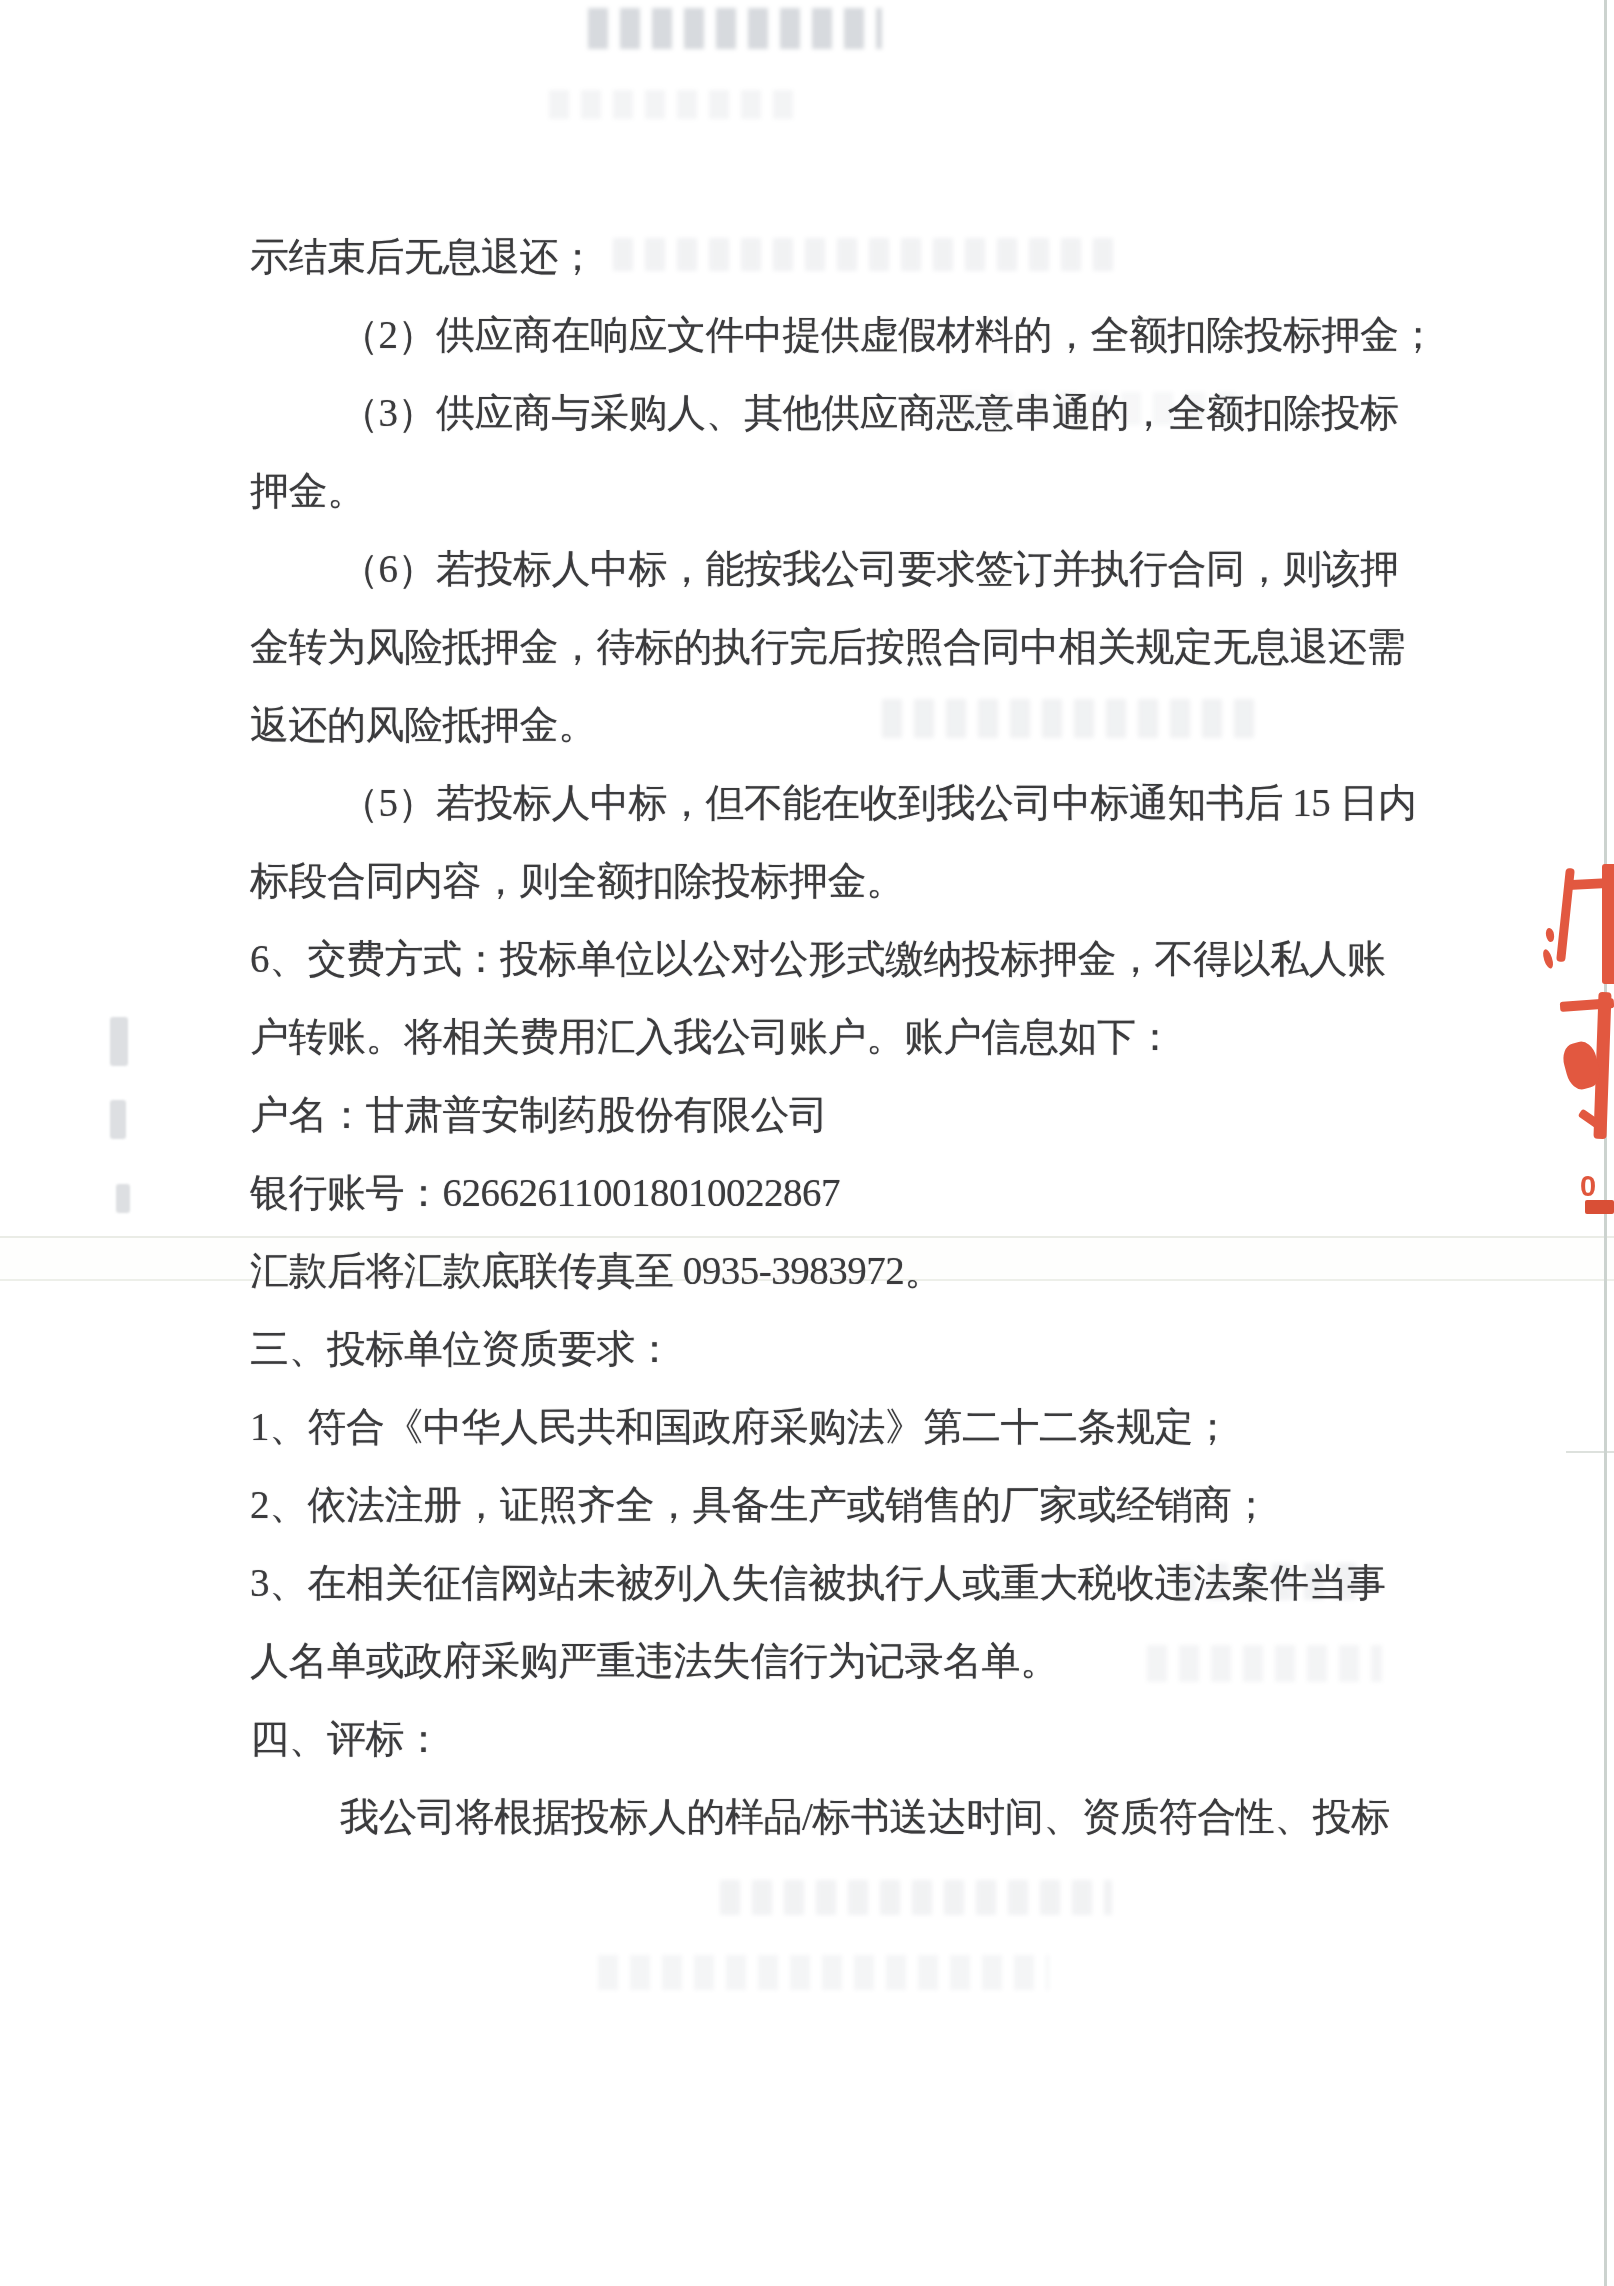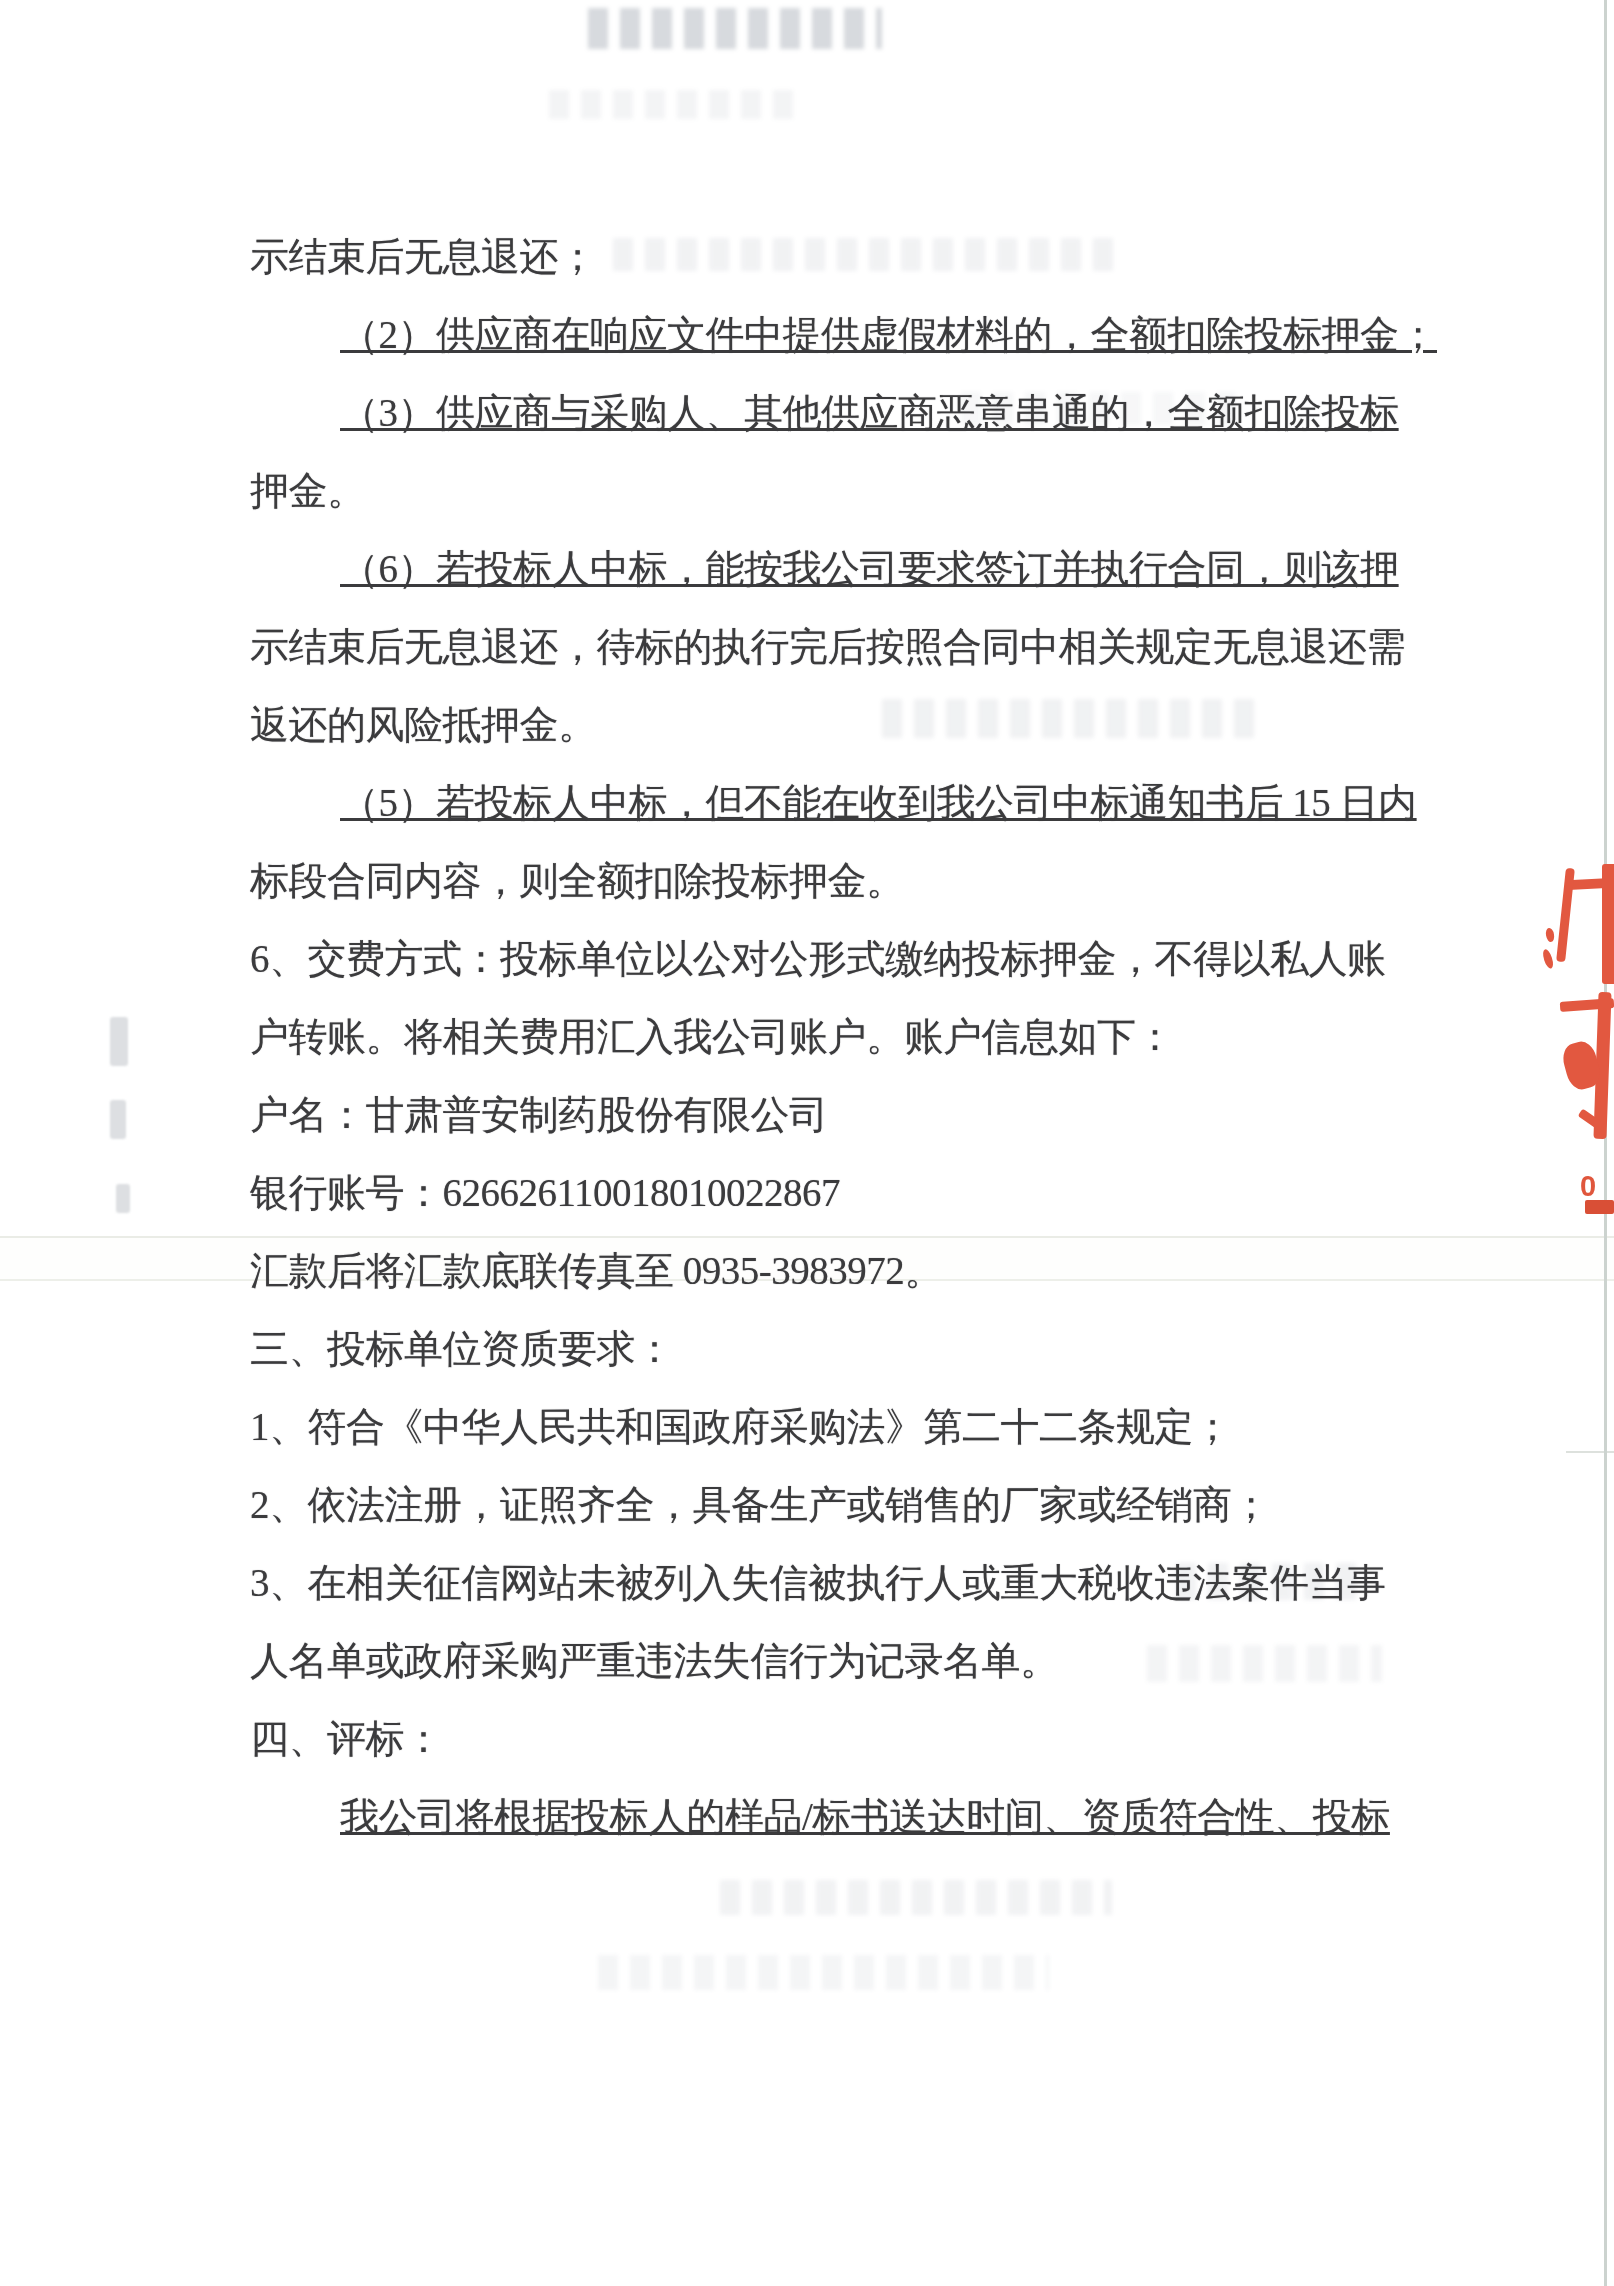--- a/index.html
+++ b/index.html
@@ -9,21 +9,21 @@
     background:#ffffff;
     font-family:"Liberation Serif","DejaVu Serif",serif;
   }
   
   .textcol{position:absolute;left:250px;top:218px;width:1171px;}
   .tline{
     height:78px;line-height:78px;font-size:39px;letter-spacing:-0.5px;
     color:#3b3b3d;white-space:nowrap;
     text-shadow:0 0 1px rgba(70,70,72,.55);
   }
-  .tline.ind{padding-left:90px;text-decoration:underline;}
+  .tline.ind{padding-left:90px;}
 
   
   .edge-vline{position:absolute;left:1604px;top:0;width:2.9px;height:2287px;background:#ccd3cf;}
   .hline{position:absolute;background:#eaece6;}
   .white-band{position:absolute;left:0;top:1238px;width:1614px;height:41px;background:#fefefd;}
   .ghost{
     position:absolute;filter:blur(2px);
     background:repeating-linear-gradient(90deg, rgba(108,118,134,.55) 0 19.6px, rgba(108,118,134,0) 19.6px 32px);
   }
   .speck{position:absolute;filter:blur(1px);background:rgba(120,126,138,.25);border-radius:2.9px;}
@@ -60,21 +60,21 @@
   <div class="hline" style="left:1566px;top:1451px;width:48px;height:2px;background:#dde1dd;"></div>
 
   <div class="edge-vline"></div>
 
   <div class="textcol">
       <div class="tline">示结束后无息退还；</div>
       <div class="tline ind">（2）供应商在响应文件中提供虚假材料的，全额扣除投标押金；</div>
       <div class="tline ind">（3）供应商与采购人、其他供应商恶意串通的，全额扣除投标</div>
       <div class="tline">押金。</div>
       <div class="tline ind">（6）若投标人中标，能按我公司要求签订并执行合同，则该押</div>
-      <div class="tline">示结束后无息退还，待标的执行完后按照合同中相关规定无息退还需</div>
+      <div class="tline">金转为风险抵押金，待标的执行完后按照合同中相关规定无息退还需</div>
       <div class="tline">返还的风险抵押金。</div>
       <div class="tline ind">（5）若投标人中标，但不能在收到我公司中标通知书后 15 日内</div>
       <div class="tline">标段合同内容，则全额扣除投标押金。</div>
       <div class="tline">6、交费方式：投标单位以公对公形式缴纳投标押金，不得以私人账</div>
       <div class="tline">户转账。将相关费用汇入我公司账户。账户信息如下：</div>
       <div class="tline">户名：甘肃普安制药股份有限公司</div>
       <div class="tline">银行账号：626626110018010022867</div>
       <div class="tline">汇款后将汇款底联传真至 0935-3983972。</div>
       <div class="tline">三、投标单位资质要求：</div>
       <div class="tline">1、符合《中华人民共和国政府采购法》第二十二条规定；</div>

